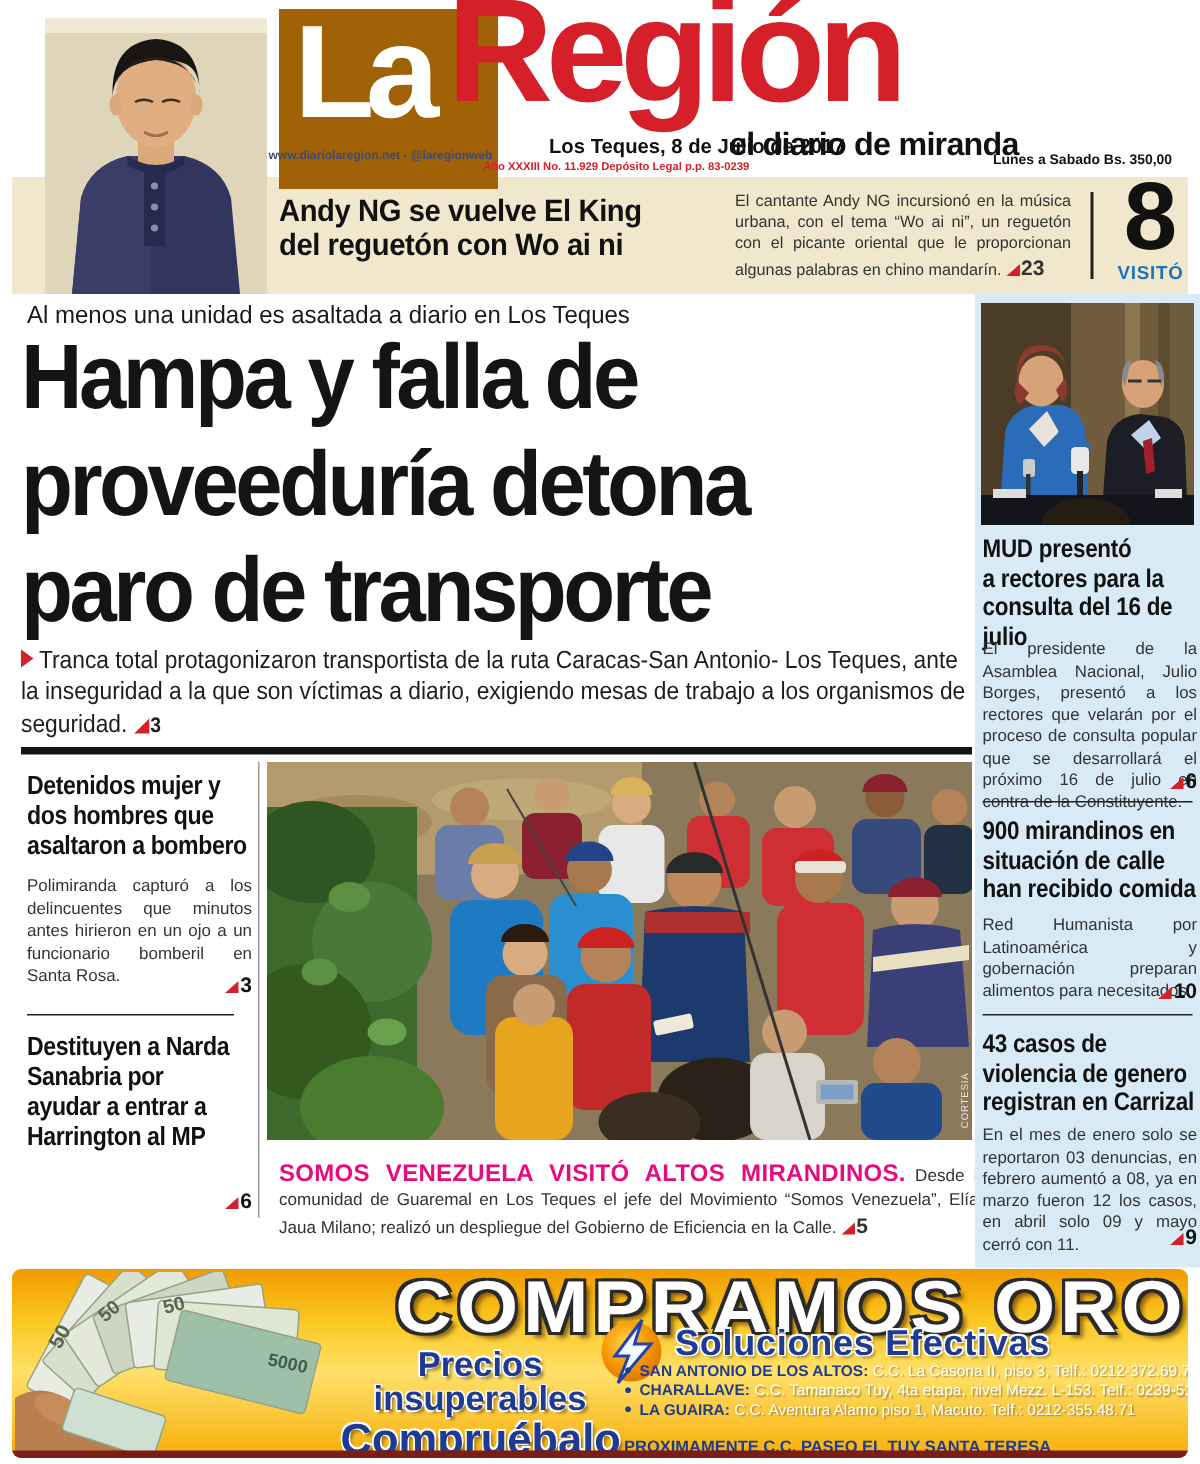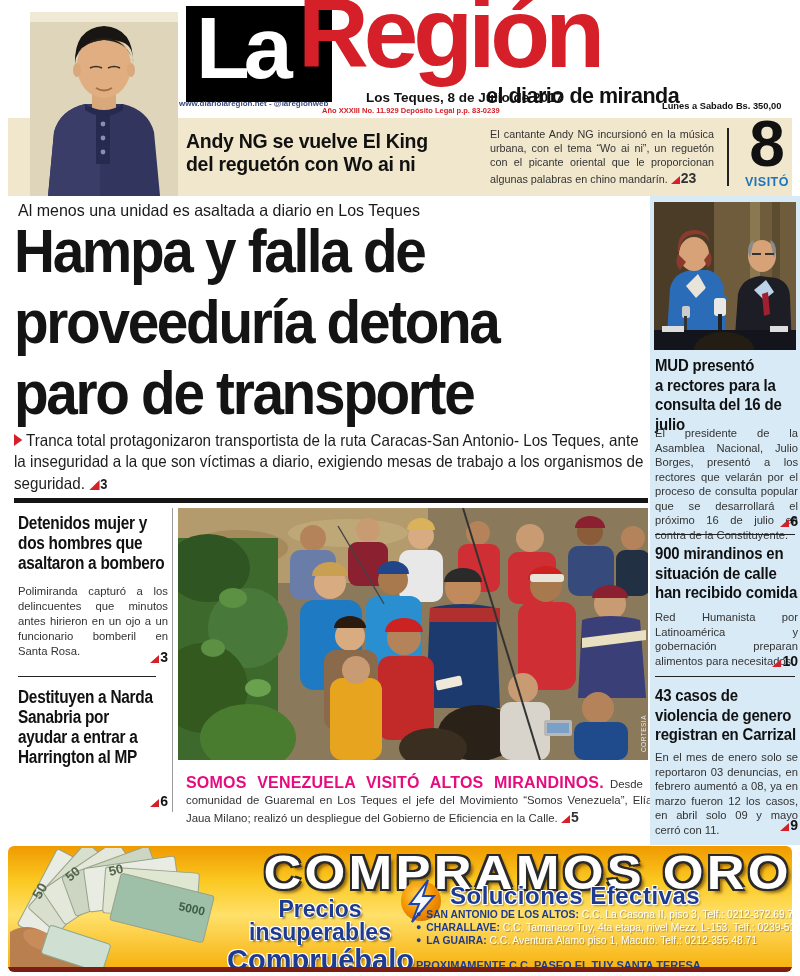--- a/index.html
+++ b/index.html
@@ -7,21 +7,21 @@
     position:relative;width:800px;height:976px;margin:0 auto;background:#fff;
     font-family:"Liberation Sans","DejaVu Sans",sans-serif;color:#111;overflow:hidden;
   }
   .abs{position:absolute;}
   .preline{white-space:pre-line;}
   .just{text-align:justify;}
   .condense{transform-origin:0 0;}
 
   
   .andy-photo{left:30px;top:12px;width:148px;height:184px;z-index:3;}
-  .logo-square{left:186px;top:6px;width:146px;height:96px;background:#000000;z-index:1;}
+  .logo-square{left:186px;top:6px;width:146px;height:120px;background:#a16207;z-index:1;}
   .logo-la{position:absolute;left:10px;top:-4px;color:#fff;font-weight:bold;font-size:88px;letter-spacing:-6px;line-height:1.05;}
   .logo-region{left:298px;top:-16px;font-size:98px;font-weight:bold;color:#d52029;letter-spacing:-5px;z-index:2;line-height:1;}
   .site-url{left:179px;top:99px;font-size:8px;font-weight:bold;color:#3a4a7a;z-index:4;}
   .dateline{left:322px;top:90px;font-size:13.5px;font-weight:bold;z-index:4;margin-left:44px;}
   .edition{left:322px;top:106px;font-size:7.5px;font-weight:bold;color:#d52029;z-index:4;}
   .tagline{left:486px;top:84px;font-size:21.5px;font-weight:bold;letter-spacing:-0.5px;z-index:4;}
   .prices{left:646px;top:101px;font-size:9.3px;font-weight:bold;z-index:4;white-space:nowrap;}
   .prices span{margin-right:6px;padding-left:16px;}
 
   

